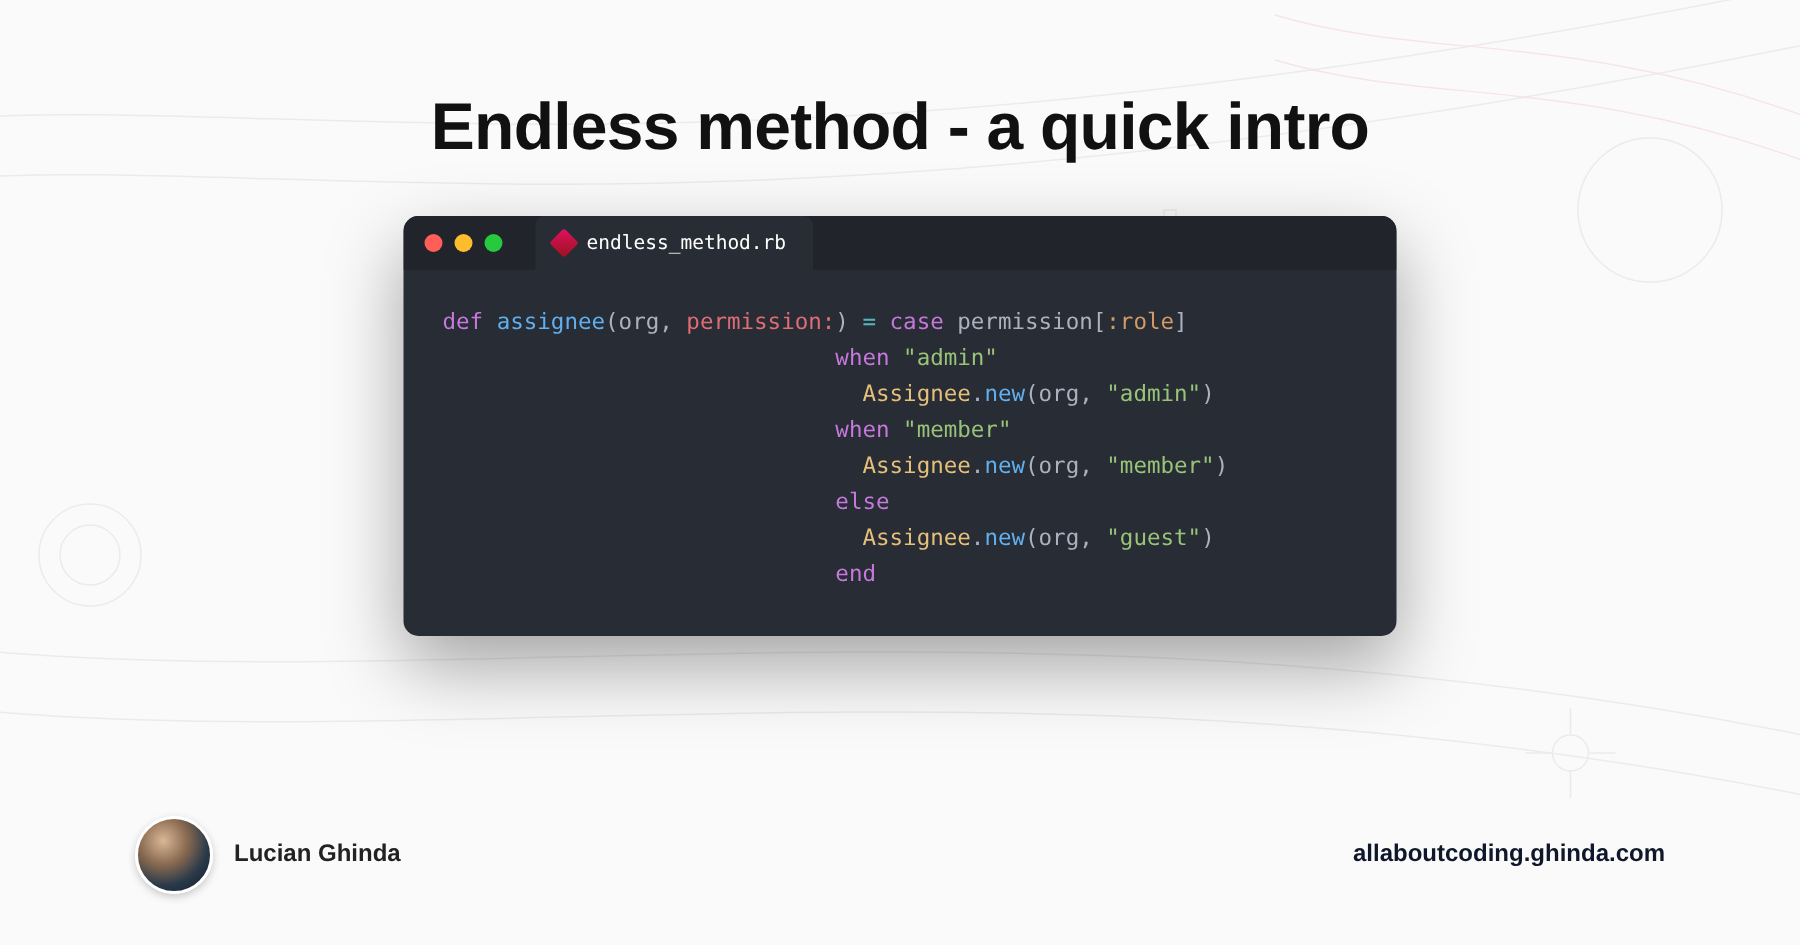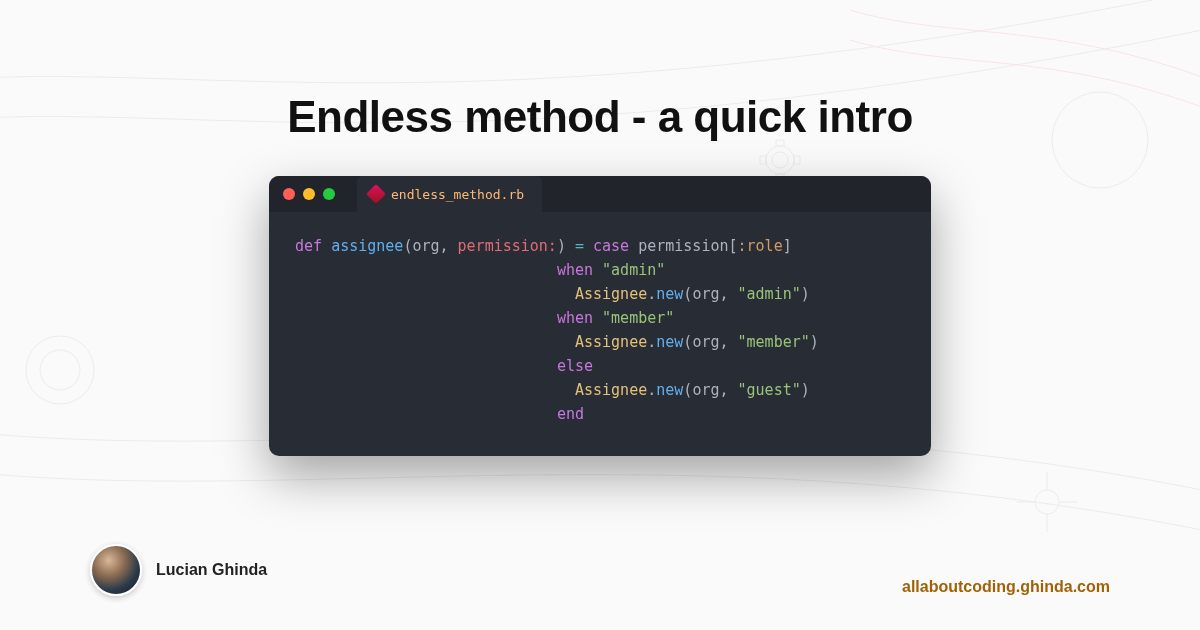--- a/index.html
+++ b/index.html
@@ -17,21 +17,21 @@
     opacity: 0.35;
     pointer-events: none;
   }
   .container {
     position: relative;
     width: 100%;
     height: 100%;
     display: flex;
     flex-direction: column;
     align-items: center;
-    padding-top: 92px;
+    padding-top: 60px;
   }
   .title {
     font-size: 44px;
     font-weight: 800;
     color: #111;
     text-align: center;
     letter-spacing: -0.5px;
   }
   .code-window {
     margin-top: 34px;
@@ -66,21 +66,21 @@
     border-top-left-radius: 6px;
     border-top-right-radius: 6px;
   }
   .ruby-icon {
     width: 14px; height: 14px;
     background: linear-gradient(135deg,#e0115f 0%, #9b111e 100%);
     transform: rotate(45deg);
     border-radius: 2px;
   }
   .tab-label {
-    color: #fdba74;
+    color: #ffffff;
     font-size: 13px;
     font-family: "SFMono-Regular", Menlo, Consolas, monospace;
   }
   .code-body {
     padding: 22px 26px 30px 26px;
     font-family: "SFMono-Regular", Menlo, Consolas, monospace;
     font-size: 15px;
     line-height: 1.6;
     white-space: pre;
     color: #abb2bf;
@@ -93,21 +93,21 @@
   .tok-const { color: #e5c07b; }
   .tok-str { color: #98c379; }
   .tok-sym { color: #d19a66; }
 
   .footer {
     position: absolute;
     bottom: 34px;
     left: 0; right: 0;
     padding: 0 90px;
     display: flex;
-    align-items: flex-end;
+    align-items: center;
     justify-content: space-between;
   }
   .author {
     display: flex;
     align-items: center;
     gap: 14px;
   }
   .avatar {
     width: 52px; height: 52px;
     border-radius: 50%;
@@ -116,21 +116,21 @@
     box-shadow: 0 2px 6px rgba(0,0,0,0.2);
   }
   .author-name {
     font-size: 16px;
     font-weight: 700;
     color: #222;
   }
   .site {
     font-size: 16px;
     font-weight: 600;
-    color: #a16207;
+    color: #0f172a;
   }
 </style>
 </head>
 <body>
 
 <svg class="bg-decoration" viewBox="0 0 1200 630">
   <g stroke="#d0d0d0" stroke-width="1" fill="none">
     <path d="M-50,80 C200,60 500,140 1250,-20"></path>
     <path d="M-50,120 C200,100 500,180 1250,20"></path>
     <path d="M-50,430 C300,470 700,380 1250,500"></path>

